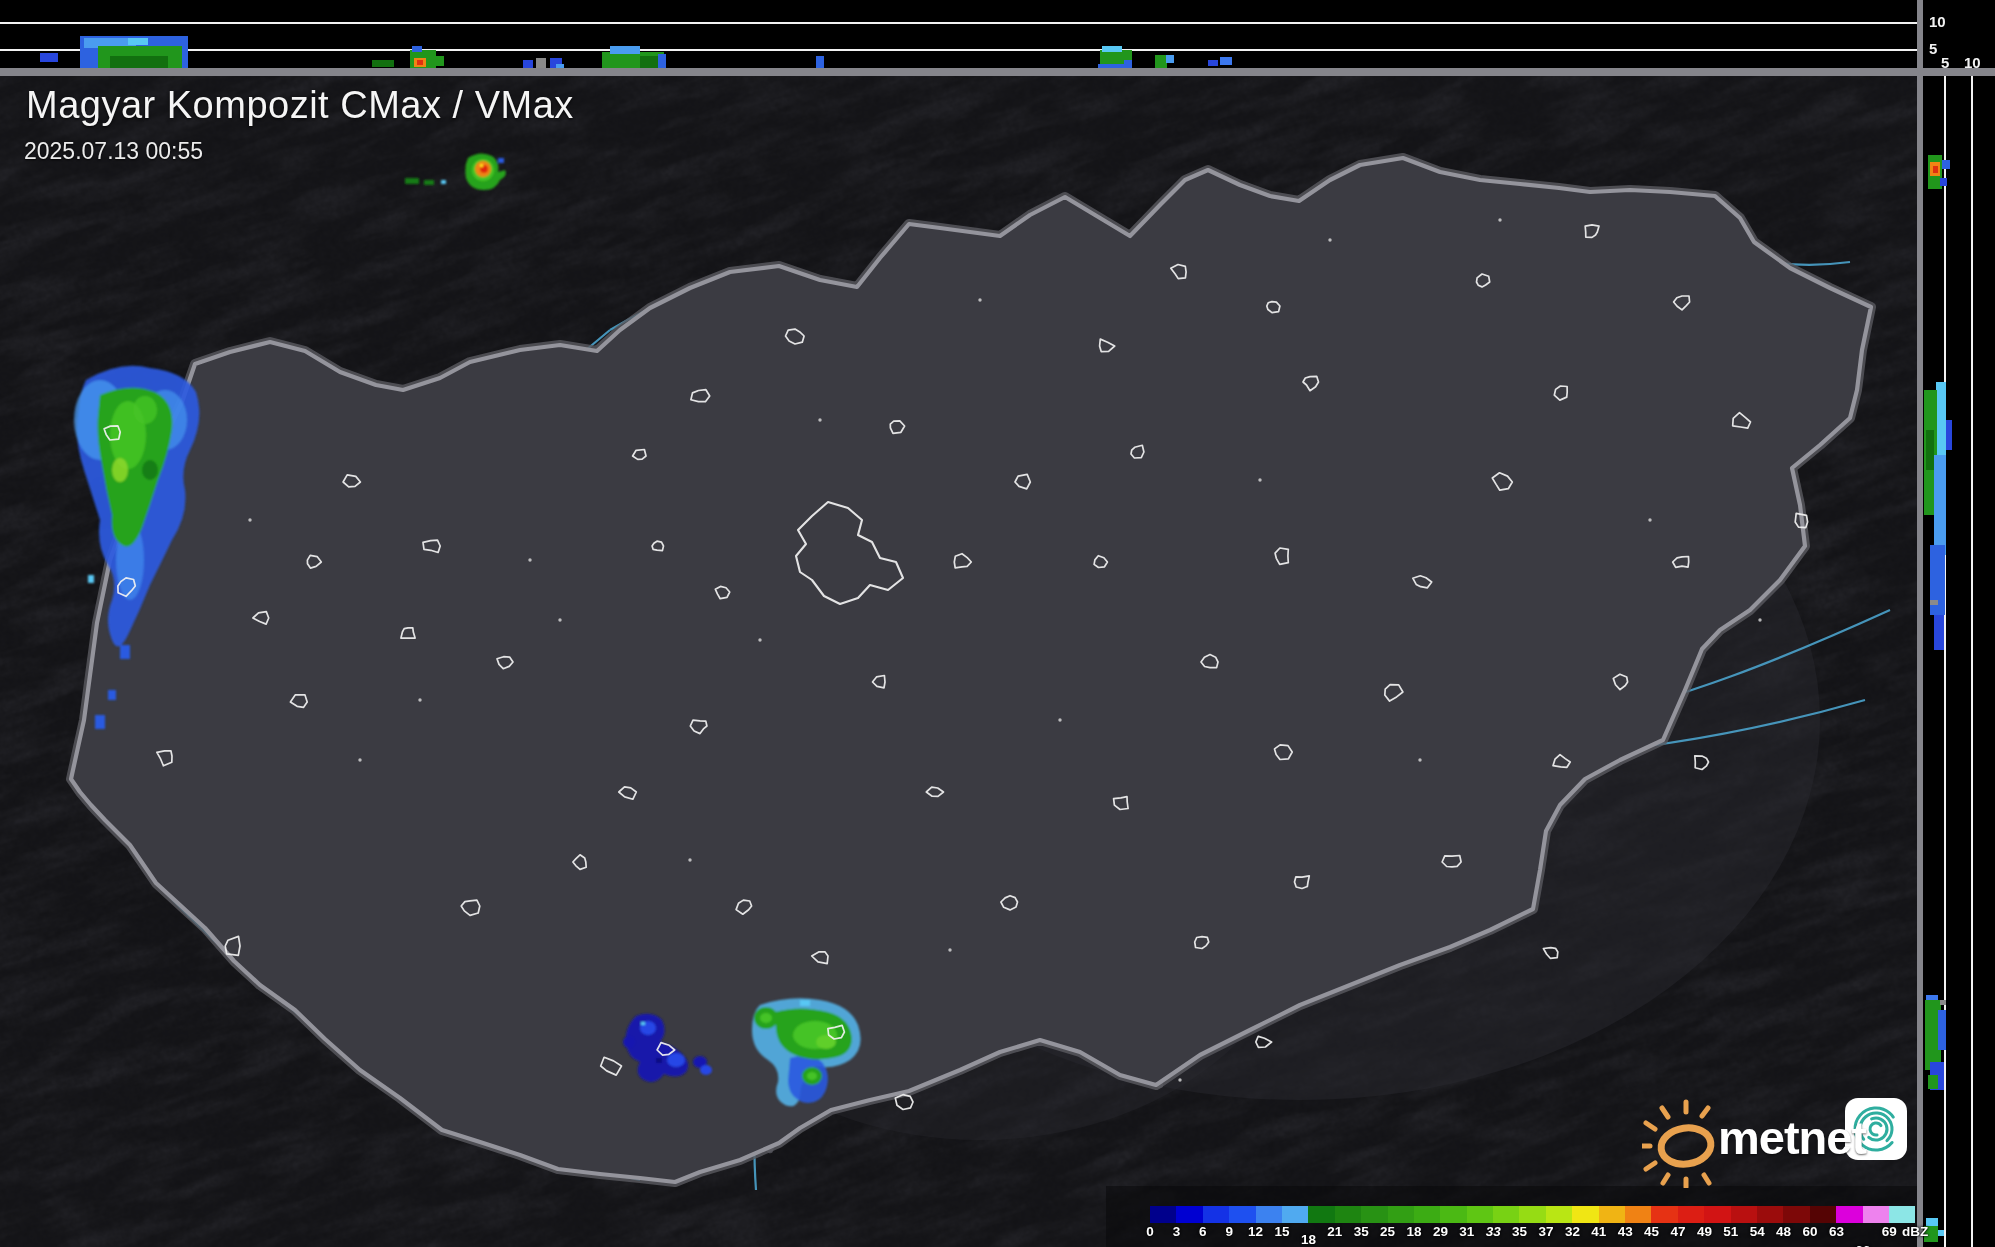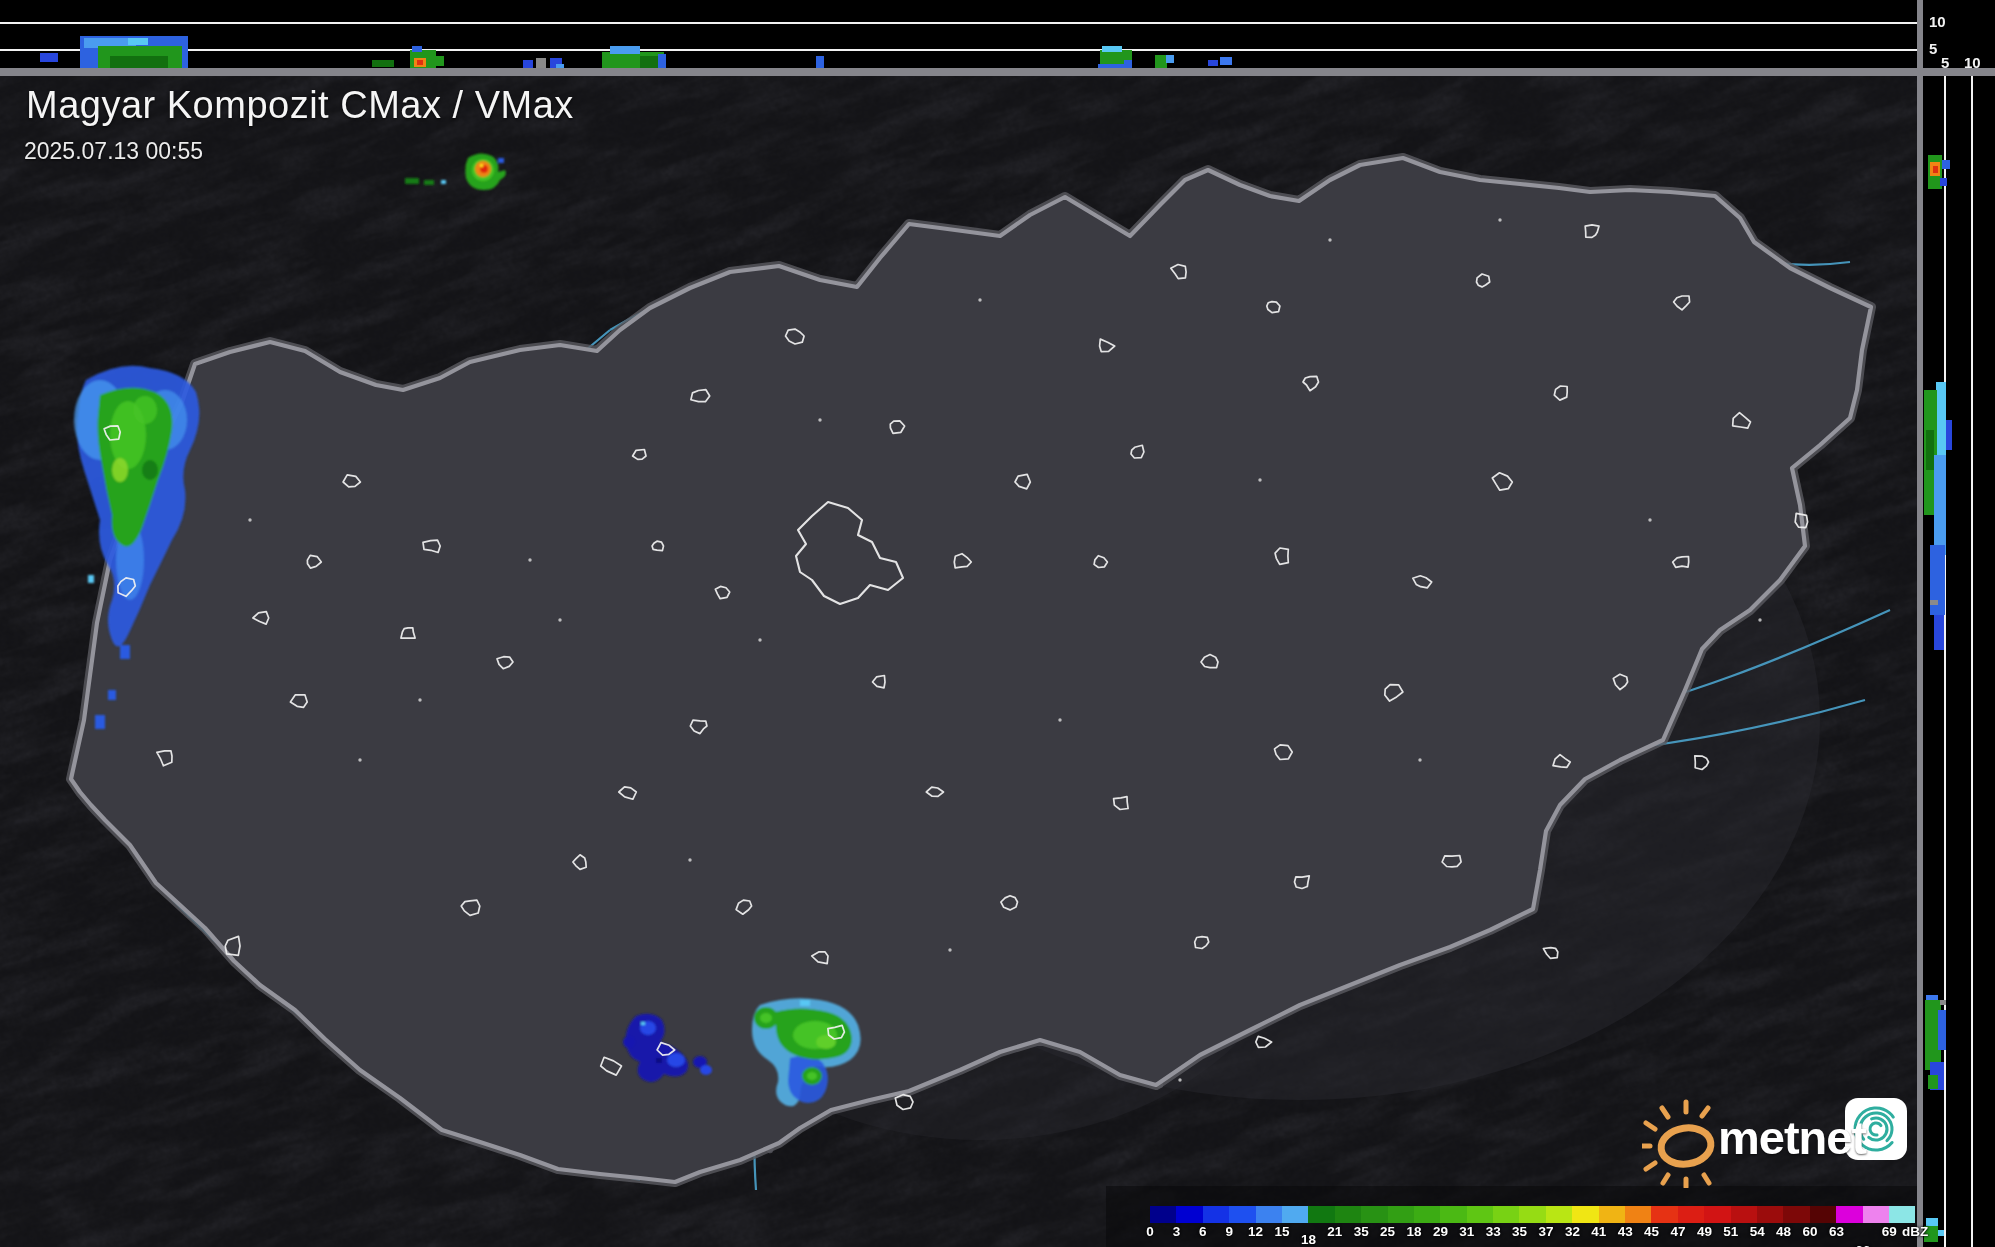--- a/index.html
+++ b/index.html
@@ -395,21 +395,21 @@
       <span class="legend-tick" style="left: 79.2px;">9</span>
       <span class="legend-tick" style="left: 105.6px;">12</span>
       <span class="legend-tick" style="left: 132px;">15</span>
       <span class="legend-tick" style="left: 158.4px; margin-top: 8px;">18</span>
       <span class="legend-tick" style="left: 184.8px;">21</span>
       <span class="legend-tick" style="left: 211.2px;">35</span>
       <span class="legend-tick" style="left: 237.6px;">25</span>
       <span class="legend-tick" style="left: 264px;">18</span>
       <span class="legend-tick" style="left: 290.4px;">29</span>
       <span class="legend-tick" style="left: 316.8px;">31</span>
-      <span class="legend-tick" style="left: 343.2px;">33</span>
+      <span class="legend-tick" style="left: 343.2px; font-style: italic;">33</span>
       <span class="legend-tick" style="left: 369.6px;">35</span>
       <span class="legend-tick" style="left: 396px;">37</span>
       <span class="legend-tick" style="left: 422.4px;">32</span>
       <span class="legend-tick" style="left: 448.8px;">41</span>
       <span class="legend-tick" style="left: 475.2px;">43</span>
       <span class="legend-tick" style="left: 501.6px;">45</span>
       <span class="legend-tick" style="left: 528px;">47</span>
       <span class="legend-tick" style="left: 554.4px;">49</span>
       <span class="legend-tick" style="left: 580.8px;">51</span>
       <span class="legend-tick" style="left: 607.2px;">54</span>

